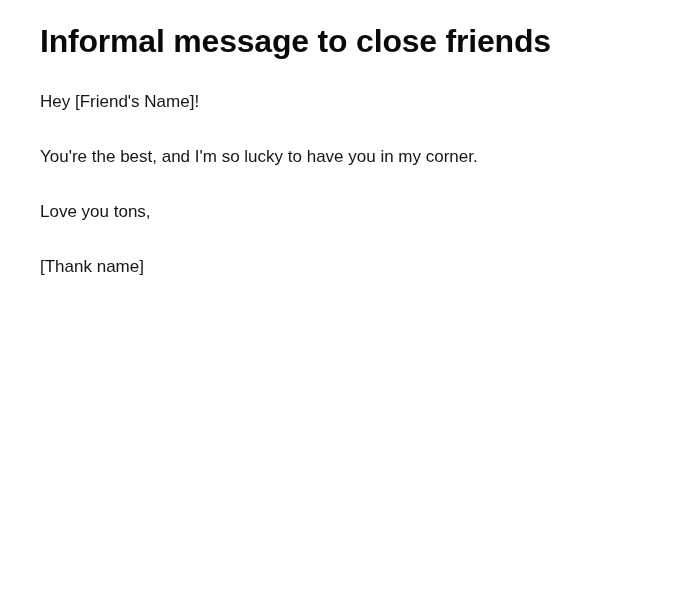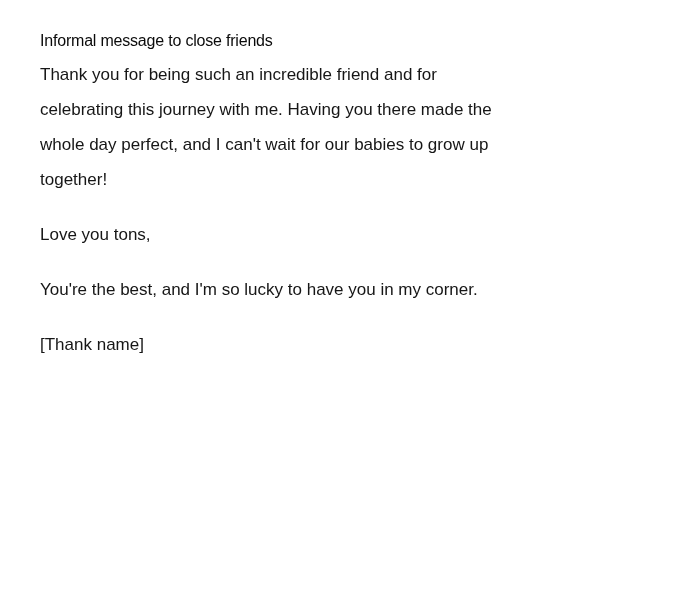--- a/index.html
+++ b/index.html
@@ -15,42 +15,39 @@
     color: #111111;
   }
   .page {
     box-sizing: border-box;
     width: 700px;
     height: 601px;
     padding: 25px 20px 0 40px;
     background: #ffffff;
   }
   .doc-title {
-    font-size: 16px;
-    font-weight: 400;
+    font-size: 32px;
+    font-weight: 700;
     line-height: 32px;
     letter-spacing: -0.2px;
     color: #0a0a0a;
-    margin: 0 0 0 0;
+    margin: 0 0 27px 0;
   }
   .doc-para {
     font-size: 17px;
     font-weight: 400;
     line-height: 35px;
     color: #161616;
     margin: 0 0 20px 0;
     white-space: pre-line; 
     max-width: 625px;
   }
 </style>
 </head>
 <body>
 
 <div class="page">
   <h1 class="doc-title">Informal message to close friends</h1>
-  <p class="doc-para">Thank you for being such an incredible friend and for
-celebrating this journey with me. Having you there made the
-whole day perfect, and I can't wait for our babies to grow up
-together!</p>
+  <p class="doc-para">Hey [Friend's Name]!</p>
+  <p class="doc-para">You're the best, and I'm so lucky to have you in my corner.</p>
   <p class="doc-para">Love you tons,</p>
-  <p class="doc-para">You're the best, and I'm so lucky to have you in my corner.</p>
   <p class="doc-para">[Thank name]</p>
 </div>
 
 </body></html>

